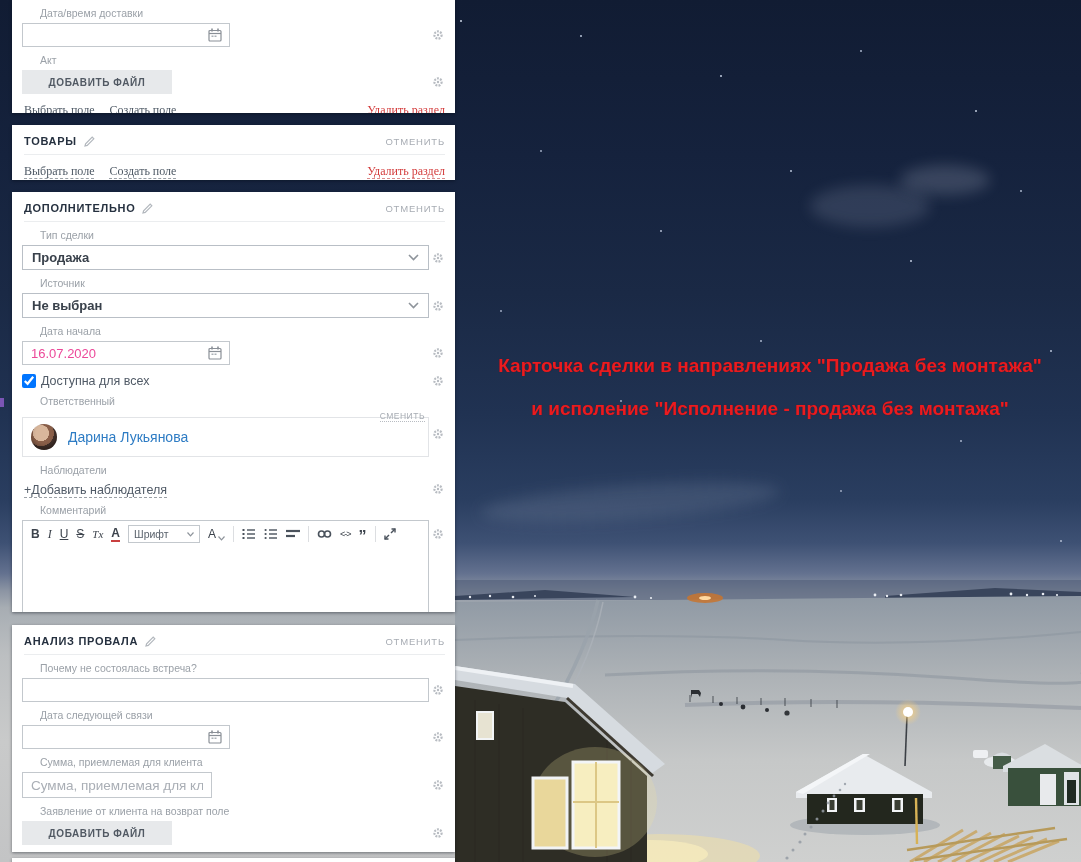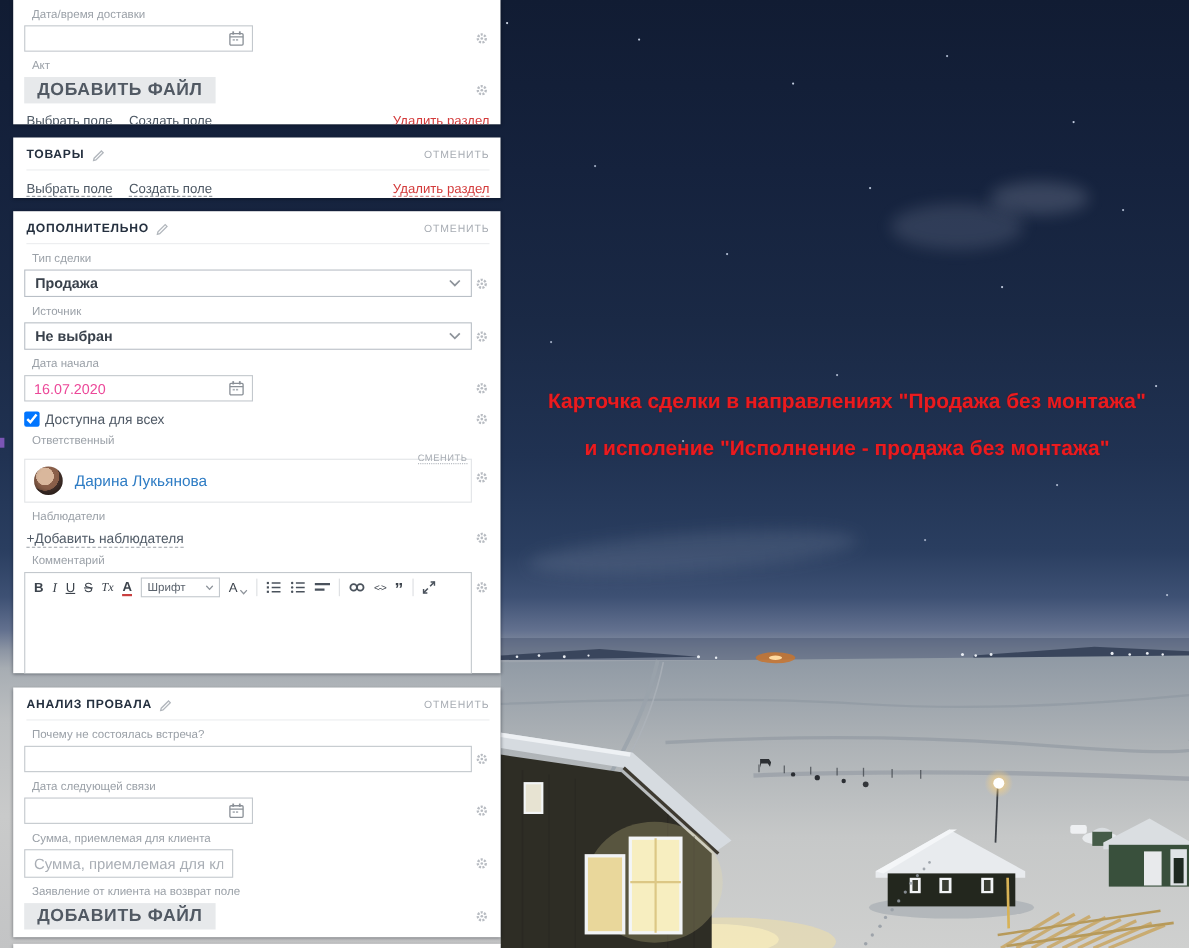--- a/index.html
+++ b/index.html
@@ -38,39 +38,39 @@
   #card-products { height:55px; }
   #card-additional { height:420px; }
   #card-fail { height:227px; }
   #card-sliver { height:5px; }
 
   .sec-head { display:flex; justify-content:space-between; align-items:center; padding:10px 2px 7px 2px; }
   .sec-title { font-size:11px; font-weight:bold; color:#25303f; letter-spacing:.7px; display:flex; align-items:flex-end; gap:7px; }
   .cancel-link { font-size:9.5px; color:#a7acb3; letter-spacing:.8px; text-transform:uppercase; cursor:pointer; }
   .divider { border-bottom:1px solid #ebedef; margin:0 2px; }
 
-  .lbl { font-size:10.5px; color:#9ba1a8; margin:7px 2px 4px 7px; line-height:12px; }
+  .lbl { font-size:10.5px; color:#9ba1a8; margin:7px 2px 4px 18px; line-height:12px; }
   .frow { display:flex; align-items:center; }
   .frow .ctl { flex:1; }
   .gutter { width:18px; display:flex; justify-content:center; align-items:center; }
 
   .sel { border:1px solid #b9bfc6; height:25px; background:#fff; display:flex; align-items:center;
     justify-content:space-between; padding:0 9px; font-size:13px; color:#39414b; cursor:pointer;font-weight:bold; }
   .inp { border:1px solid #c3c8cd; height:24px; background:#fff; font-size:13px; color:#ec4899;
     padding:0 8px; width:100%; font-family:"Liberation Sans",sans-serif; }
   .inp::placeholder { color:#a9aeb5; }
   .date-wrap { position:relative; width:208px; }
   .date-wrap .inp { padding-right:30px; }
   .date-wrap svg { position:absolute; right:8px; top:5px; }
   .wide { width:100%; }
 
-  .btn-file { width:174px; height:24px; background:#e7e9eb; border:none; font-size:16px; font-weight:bold;
+  .btn-file { width:150px; height:24px; background:#e7e9eb; border:none; font-size:10px; font-weight:bold;
     letter-spacing:.6px; color:#515963; cursor:pointer; font-family:"Liberation Sans",sans-serif; }
 
-  .sec-foot { display:flex; align-items:flex-start; padding:9px 2px 10px 2px; font-size:12px; }
+  .sec-foot { display:flex; align-items:flex-start; padding:9px 2px 10px 2px; font-size:12px;font-family:Liberation Serif, serif; }
   .link-dashed { color:#4d5864; border-bottom:1px dashed #9aa0a6; margin-right:15px; cursor:pointer; line-height:14px; }
   .link-del { margin-left:auto; color:#d33b3b; border-bottom:1px dashed #dc8c8c; cursor:pointer; line-height:14px; }
 
   .chk-row { margin-top:9px; display:flex; align-items:center; }
   .chk-row input { width:14px; height:14px; margin-right:5px; }
   .chk-lbl { font-size:12.5px; color:#505a66; }
 
   .resp-change { text-align:right; font-size:8.5px; letter-spacing:.5px; color:#a7acb3; text-transform:uppercase;
     margin:0 4px -4px 0; position:relative; z-index:2; }
   .resp-change span{ border-bottom:1px dotted #b8bcc2; cursor:pointer; }

